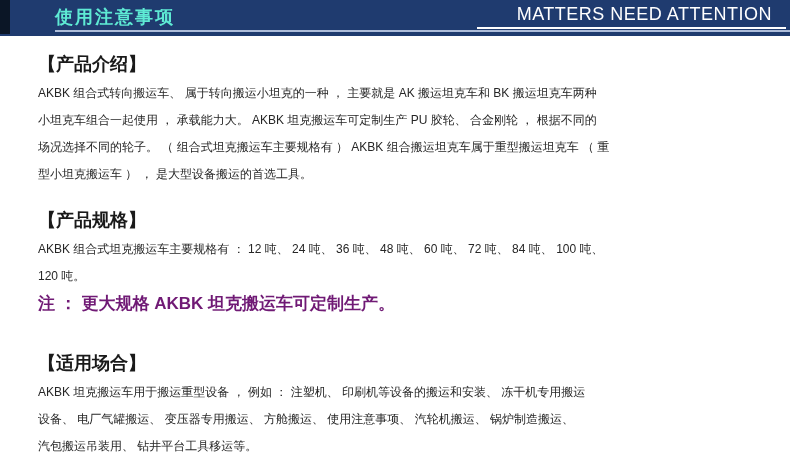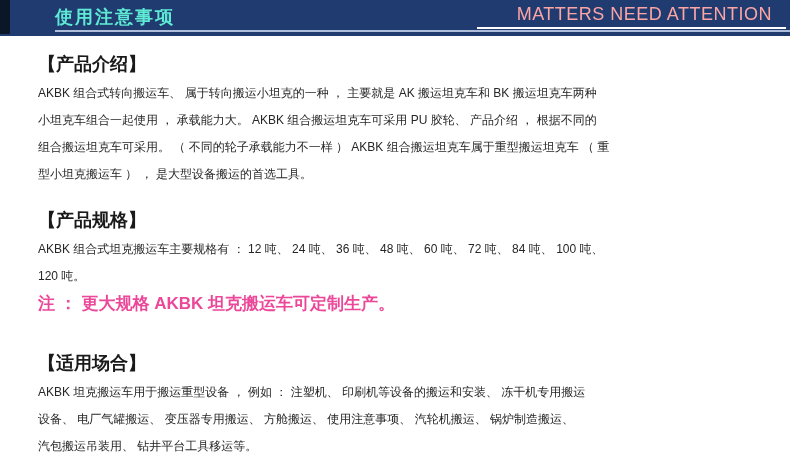--- a/index.html
+++ b/index.html
@@ -35,21 +35,21 @@
     font-weight: bold;
     letter-spacing: 2px;
   }
   .header-title-en-wrap {
     position: absolute;
     right: 4px; top: 4px;
     padding: 0 14px 2px 40px;
     border-bottom: 2px solid #ffffff;
   }
   .header-title-en {
-    color: #fca5a5;
+    color: #ffffff;
     font-size: 18px;
     letter-spacing: 0.5px;
     white-space: nowrap;
   }
   .header-divider {
     position: absolute;
     left: 55px; right: 0; top: 30px;
     height: 2px;
     background: #aebdda;
   }
@@ -70,21 +70,21 @@
     font-size: 12px;
     line-height: 27px;
     white-space: nowrap;
   }
   .section-specs { margin-top: 20px; }
   .section-occasions { margin-top: 34px; }
   .note {
     font-size: 17px;
     font-weight: bold;
     line-height: 27px;
-    color: #ec4899;
+    color: #701a75;
     white-space: nowrap;
   }
 </style>
 </head>
 <body>
 
 <div class="page">
 
   <div class="header">
     <div class="header-accent"></div>
@@ -94,22 +94,22 @@
       <span class="header-title-en">MATTERS NEED ATTENTION</span>
     </div>
   </div>
 
   <div class="content">
 
     <section class="section-intro">
       <h2 class="section-title">【产品介绍】</h2>
       <div class="para">
         <div class="line">AKBK 组合式转向搬运车、 属于转向搬运小坦克的一种 ， 主要就是 AK 搬运坦克车和 BK 搬运坦克车两种</div>
-        <div class="line">小坦克车组合一起使用 ， 承载能力大。 AKBK 组合搬运坦克车可采用 PU 胶轮、 产品介绍 ， 根据不同的</div>
-        <div class="line">组合搬运坦克车可采用。 （ 不同的轮子承载能力不一样 ） AKBK 组合搬运坦克车属于重型搬运坦克车 （ 重</div>
+        <div class="line">小坦克车组合一起使用 ， 承载能力大。 AKBK 坦克搬运车可定制生产 PU 胶轮、 合金刚轮 ， 根据不同的</div>
+        <div class="line">场况选择不同的轮子。 （ 组合式坦克搬运车主要规格有 ） AKBK 组合搬运坦克车属于重型搬运坦克车 （ 重</div>
         <div class="line">型小坦克搬运车 ） ， 是大型设备搬运的首选工具。</div>
       </div>
     </section>
 
     <section class="section-specs">
       <h2 class="section-title">【产品规格】</h2>
       <div class="para">
         <div class="line">AKBK 组合式坦克搬运车主要规格有 ： 12 吨、 24 吨、 36 吨、 48 吨、 60 吨、 72 吨、 84 吨、 100 吨、</div>
         <div class="line">120 吨。</div>
       </div>

